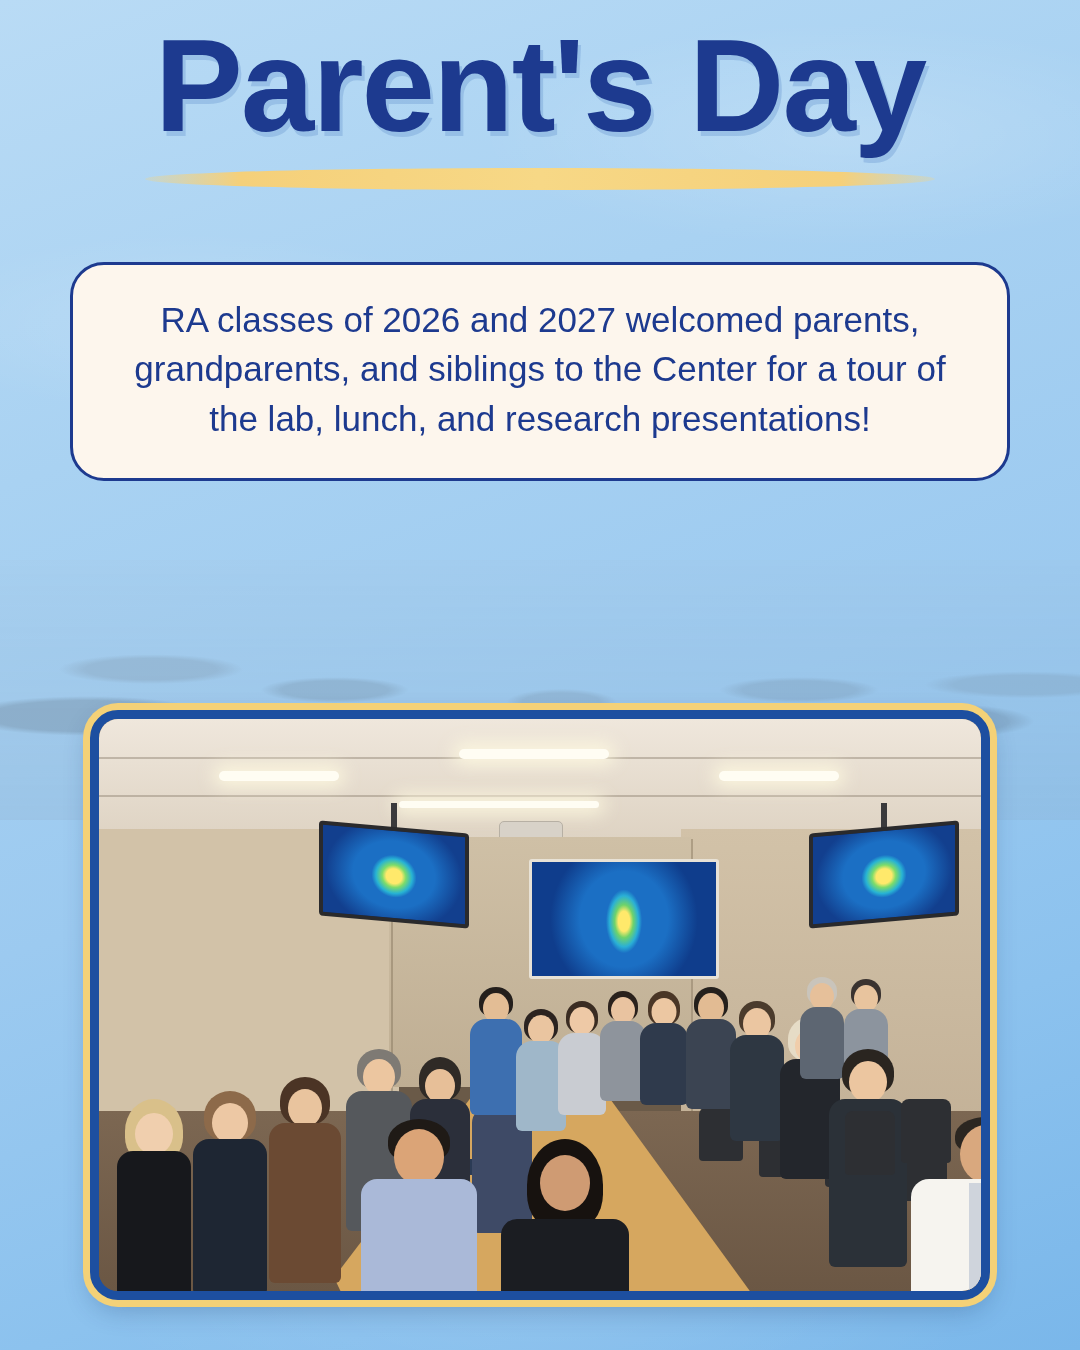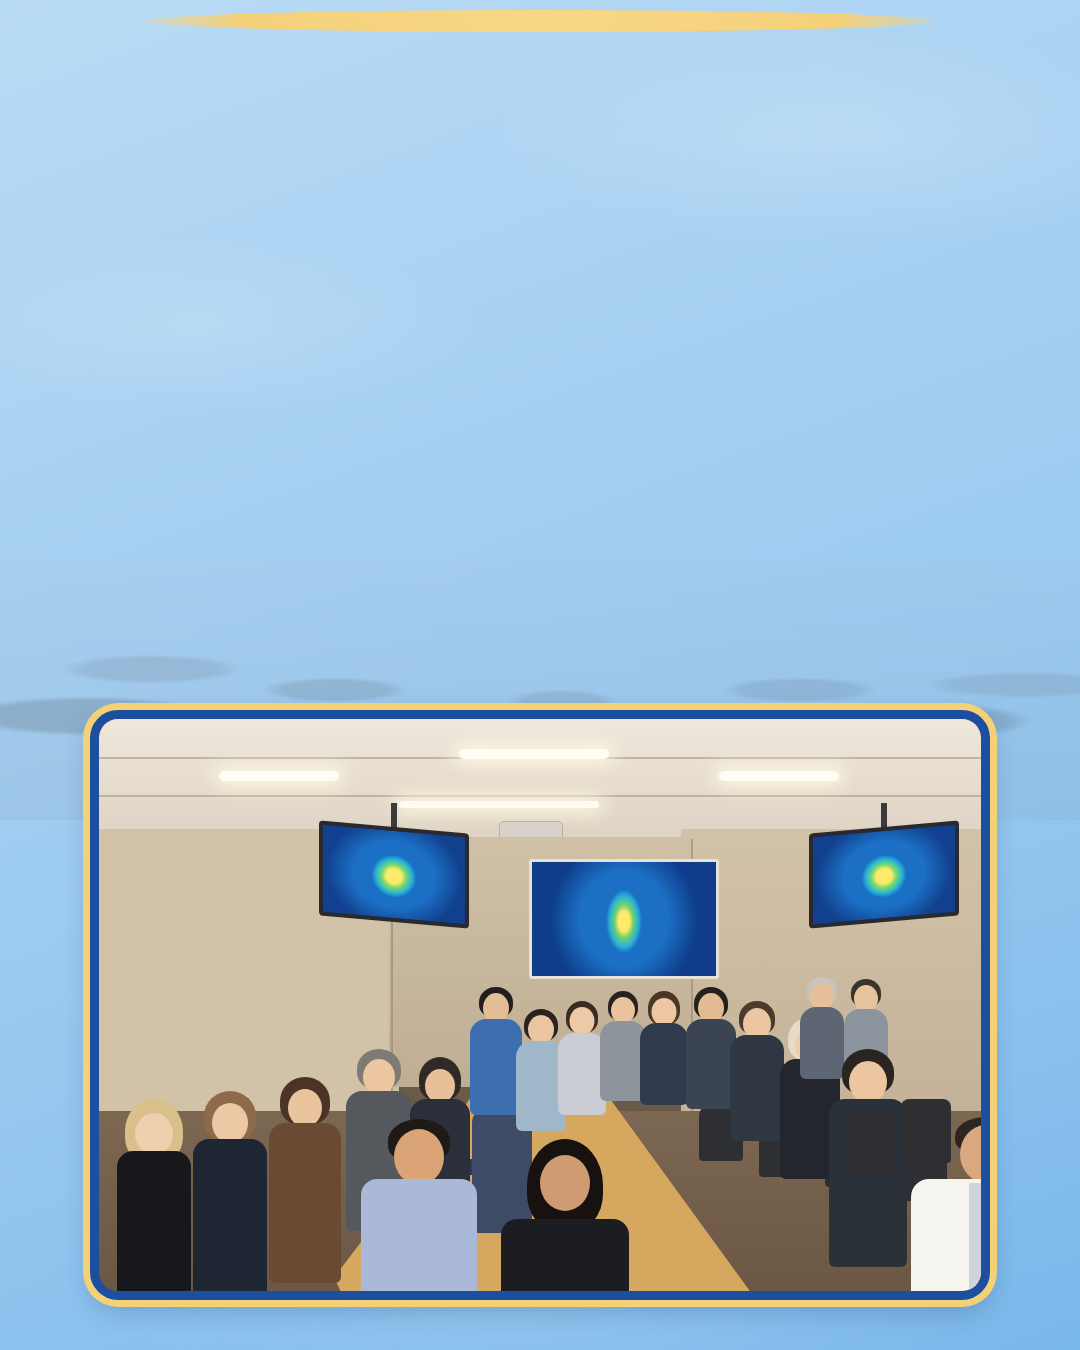--- a/index.html
+++ b/index.html
@@ -244,23 +244,27 @@
 </head>
 <body>
 
 <div class="bg-photo-band"></div>
 <div class="bg-soft-shapes"></div>
 
 <div class="poster">
 
 
   <div class="title-wrap">
+    <div class="title">Parent's Day</div>
     <div class="title-underline"></div>
   </div>
 
+  <div class="desc-card">
+    <div class="desc-text">RA classes of 2026 and 2027 welcomed parents, grandparents, and siblings to the Center for a tour of the lab, lunch, and research presentations!</div>
+  </div>
 
   <div class="photo-frame">
     <div class="scene">
 
       <div class="ceiling">
         <div class="panel-line" style="top:38px"></div>
         <div class="panel-line" style="top:76px"></div>
       </div>
       <div class="light" style="left:120px; top:52px; width:120px;"></div>
       <div class="light" style="left:360px; top:30px; width:150px;"></div>

